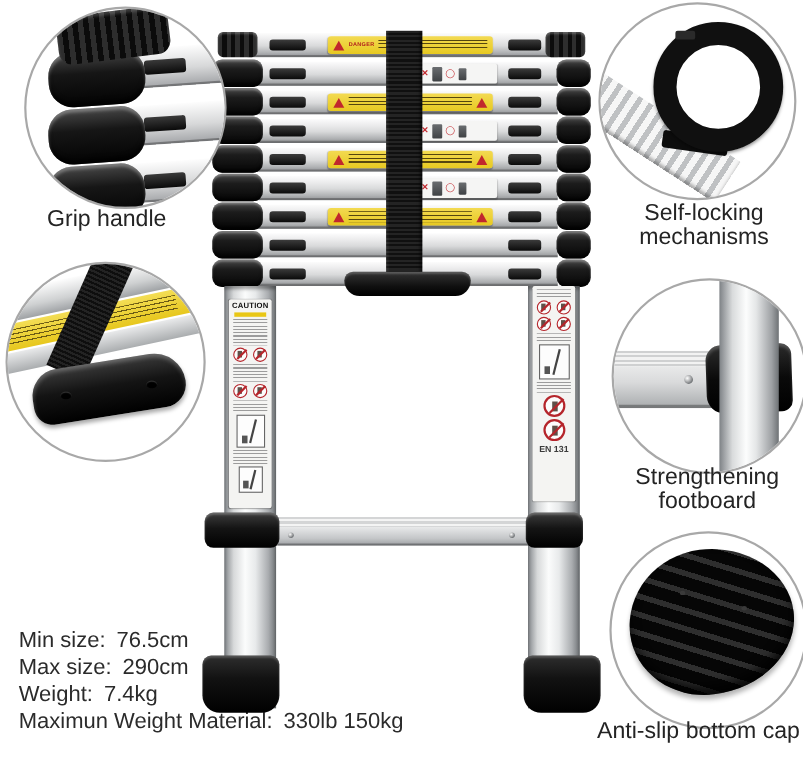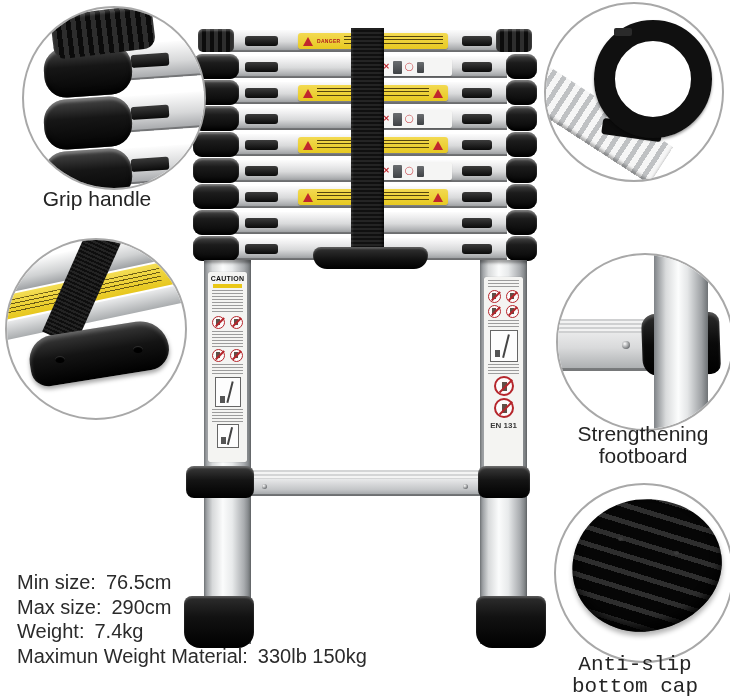--- a/index.html
+++ b/index.html
@@ -52,21 +52,21 @@
 
   
   .leg{top:260px;width:47px;height:384px;z-index:1;
        background:linear-gradient(90deg,#83878b 0%,#d7d9da 18%,#fbfcfc 40%,#e8eaeb 60%,#a9acaf 85%,#6f7376 100%);
        box-shadow:inset 0 3px 3px rgba(0,0,0,.35);}
   .leg-l{left:204px;} .leg-r{left:480px;}
   .leg-label{top:272px;width:39px;height:190px;z-index:2;background:#f4f4f2;border-radius:2px;
        box-shadow:0 0 1px rgba(0,0,0,.4);padding:3px 3px;box-sizing:border-box;
        display:flex;flex-direction:column;align-items:center;gap:2px;}
   .leg-label-l{left:208px;}
-  .leg-label-r{left:484px;top:277px;height:196px;}
+  .leg-label-r{left:484px;top:260px;height:196px;}
   .lg-title{font-size:7px;font-weight:bold;color:#111;letter-spacing:.2px;line-height:7px;}
   .lg-yellow{width:90%;height:4px;background:#e9c716;}
   .lg-text{width:92%;background:repeating-linear-gradient(180deg,#9c9c9c 0 1px,transparent 1px 3px);}
   .lg-icons{display:grid;grid-template-columns:repeat(2,1fr);gap:2px;width:100%;justify-items:center;}
   .no-icon{width:13px;height:13px;border:1.5px solid #b5252b;border-radius:50%;position:relative;
        background:#fcfcfc;box-sizing:border-box;}
   .no-icon::before{content:"";position:absolute;left:3px;top:2px;width:4px;height:6px;background:#5f5048;}
   .no-icon::after{content:"";position:absolute;left:50%;top:-1px;width:1.5px;height:12px;
        background:#b5252b;transform:rotate(45deg);}
   .no-icon.big{width:20px;height:20px;border-width:2px;}
@@ -165,21 +165,21 @@
        box-shadow:inset 0 -8px 10px rgba(0,0,0,.8), 0 4px 5px rgba(0,0,0,.3);}
   .c5-dot{width:5px;height:4px;border-radius:50%;background:#3a3a3a;}
   .c5-dot1{left:62px;top:52px;} .c5-dot2{left:118px;top:66px;}
 
   
   .callout-label{z-index:7;text-align:center;font-size:21px;line-height:22px;color:#242424;}
   #lbl-grip{left:7px;top:188px;width:180px;}
   #lbl-selflock{left:555px;top:183px;width:170px;}
   #lbl-topcap{left:6px;top:422px;width:190px;}
   #lbl-footboard{left:553px;top:423px;width:180px;}
-  #lbl-bottomcap{left:540px;top:654px;width:190px;font-family:Liberation Mono, monospace;}
+  #lbl-bottomcap{left:540px;top:654px;width:190px;}
 
   
   #specs{left:17px;top:570px;width:470px;z-index:2;}
   .spec-row{font-size:20px;line-height:24.5px;white-space:nowrap;}
   .spec-value{margin-left:10px;}
 </style>
 </head>
 <body>
 
 <div id="canvas">
@@ -393,20 +393,24 @@
   </div>
 
   <div class="abs circle" id="c5">
     <div class="c5-disc"></div>
     <div class="c5-dot c5-dot1"></div>
     <div class="c5-dot c5-dot2"></div>
   </div>
 
   <div class="abs callout-label" id="lbl-grip">Grip handle</div>
 
+  <div class="abs callout-label" id="lbl-selflock">
+    <div>Self-locking</div>
+    <div>mechanisms</div>
+  </div>
 
 
   <div class="abs callout-label" id="lbl-footboard">
     <div>Strengthening</div>
     <div>footboard</div>
   </div>
 
   <div class="abs callout-label" id="lbl-bottomcap">Anti-slip bottom cap</div>
 
   <div class="abs" id="specs">

